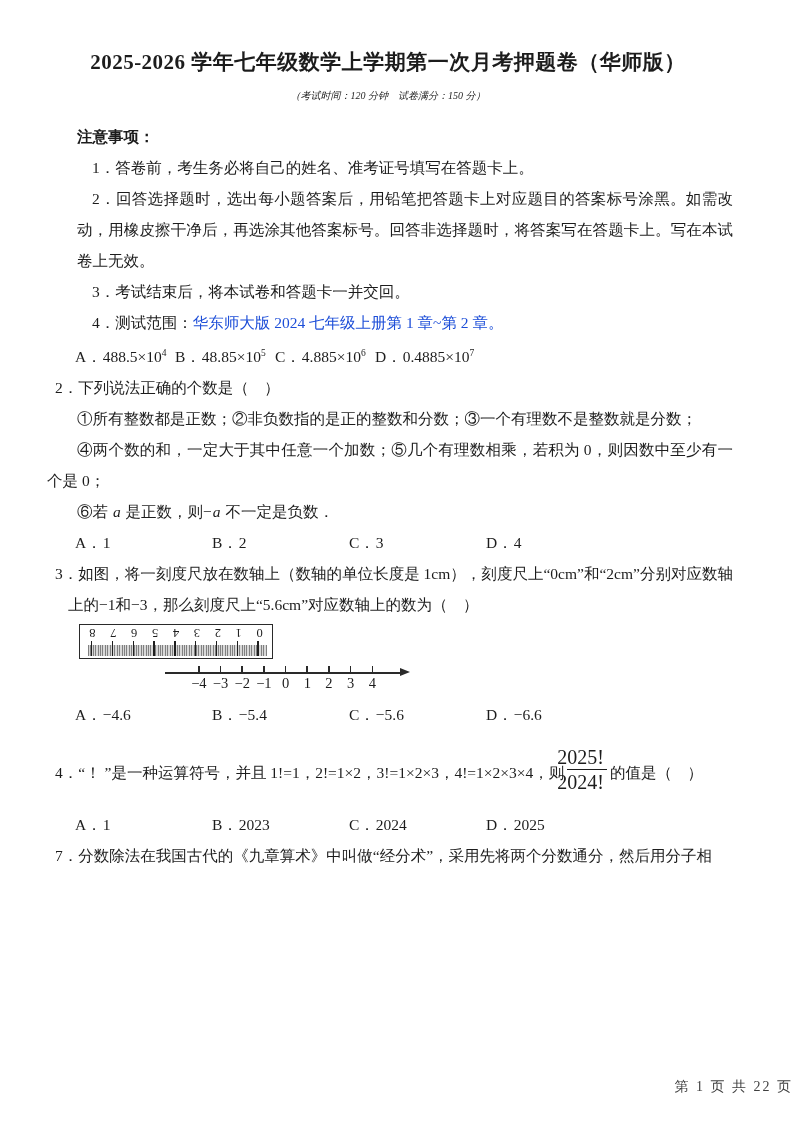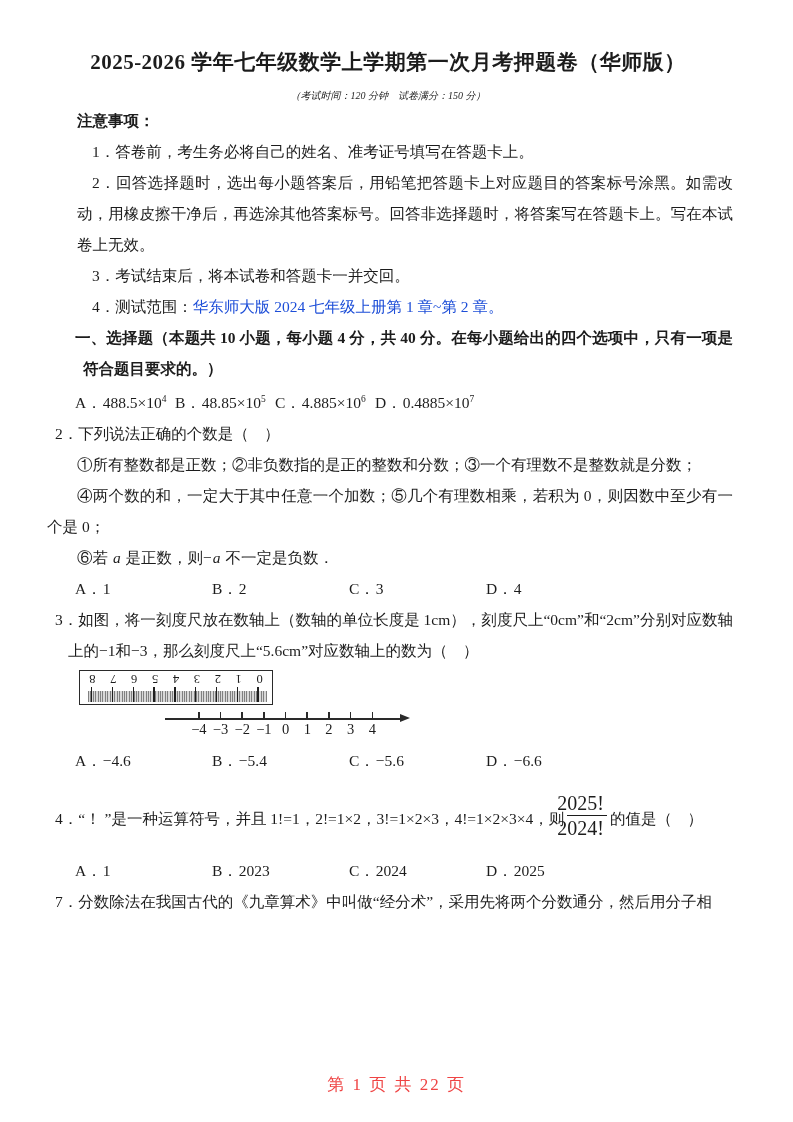--- a/index.html
+++ b/index.html
@@ -5,21 +5,21 @@
   html,body{margin:0;padding:0;background:#ffffff;}
   .page{
     width:793px;height:1122px;position:relative;box-sizing:border-box;
     padding:46px 60px 0 43px;background:#fff;overflow:hidden;
     font-family:"Liberation Serif","DejaVu Serif",serif;
     font-size:15.5px;color:#1c1c1c;
   }
   p{margin:0;}
   .title{font-size:21px;font-weight:700;text-align:center;margin:0;line-height:32px;letter-spacing:.5px;}
   .subtitle{text-align:center;font-size:10px;font-style:italic;margin-top:9px;line-height:18px;}
-  .notice-label{font-weight:700;margin-left:34px;line-height:31px;}
+  .notice-label{font-weight:700;margin-left:34px;margin-top:16px;line-height:31px;}
   .notice-item{margin-left:34px;text-indent:15px;line-height:31px;text-align:justify;}
   .red{color:#1d4ed8;}
   .sec-heading{font-size:15.5px;font-weight:700;margin:0 0 0 32px;padding-left:8px;text-indent:-8px;line-height:31px;text-align:justify;}
   .q-para{margin-left:12px;padding-left:13px;text-indent:-13px;line-height:31px;text-align:justify;}
   .sub-para{margin-left:4px;text-indent:30px;line-height:31px;text-align:justify;font-family:Liberation Serif, serif;}
   .opts{display:flex;margin-left:32px;line-height:31px;}
   .opt{flex:none;width:137px;white-space:nowrap;}
   .opts-q1 .opt{width:100px;}
   .opt:last-child{width:auto;}
   .opt-label{margin-right:1px;}
@@ -39,37 +39,36 @@
     border-left:10px solid #2a2a2a;border-top:4.8px solid transparent;border-bottom:4.8px solid transparent;}
   .nl-ticks{position:absolute;left:123px;top:43px;display:flex;}
   .nl-tick{width:21.7px;height:6px;position:relative;font-size:0;}
   .nl-tick::before{content:"";position:absolute;left:10px;top:0;width:1.6px;height:6px;background:#2a2a2a;}
   .nl-labels{position:absolute;left:123px;top:50px;display:flex;}
   .nl-label{width:21.7px;text-align:center;font-size:14.5px;line-height:20px;}
   
   .frac{display:inline-block;vertical-align:-11px;line-height:1.1;font-size:20px;margin:16px 3px;}
   .frac .num{display:block;border-bottom:1.3px solid #1c1c1c;padding:0 3px 1px;}
   .frac .den{display:block;padding:1px 3px 0;}
-  .footer{position:absolute;left:0;right:0;bottom:26px;text-align:center;font-size:17px;letter-spacing:2px;color:#ef4444;}
+  .footer{position:absolute;left:0;right:0;bottom:26px;text-align:right;font-size:14px;letter-spacing:2px;color:#404040;}
 </style>
 </head>
 <body>
 
 <div class="page">
 
   <h1 class="title">2025-2026 学年七年级数学上学期第一次月考押题卷（华师版）</h1>
   <div class="subtitle">（考试时间：120 分钟　试卷满分：150 分）</div>
 
   <div class="notice-label">注意事项：</div>
   <p class="notice-item">1．答卷前，考生务必将自己的姓名、准考证号填写在答题卡上。</p>
   <p class="notice-item">2．回答选择题时，选出每小题答案后，用铅笔把答题卡上对应题目的答案标号涂黑。如需改动，用橡皮擦干净后，再选涂其他答案标号。回答非选择题时，将答案写在答题卡上。写在本试卷上无效。</p>
   <p class="notice-item">3．考试结束后，将本试卷和答题卡一并交回。</p>
   <p class="notice-item"><span>4．测试范围：</span><span class="red">华东师大版 2024 七年级上册第 1 章~第 2 章。</span></p>
 
-  <h2 class="sec-heading">一、选择题（本题共 10 小题，每小题 4 分，共 40 分。在每小题给出的四个选项中，只有一项是符合题目要求的。）</h2>
 
   <div>
     <div class="opts opts-q1">
       <span class="opt"><span class="opt-label">A．</span><span>488.5×10</span><sup>4</sup></span>
       <span class="opt"><span class="opt-label">B．</span><span>48.85×10</span><sup>5</sup></span>
       <span class="opt"><span class="opt-label">C．</span><span>4.885×10</span><sup>6</sup></span>
       <span class="opt"><span class="opt-label">D．</span><span>0.4885×10</span><sup>7</sup></span>
     </div>
   </div>
 

